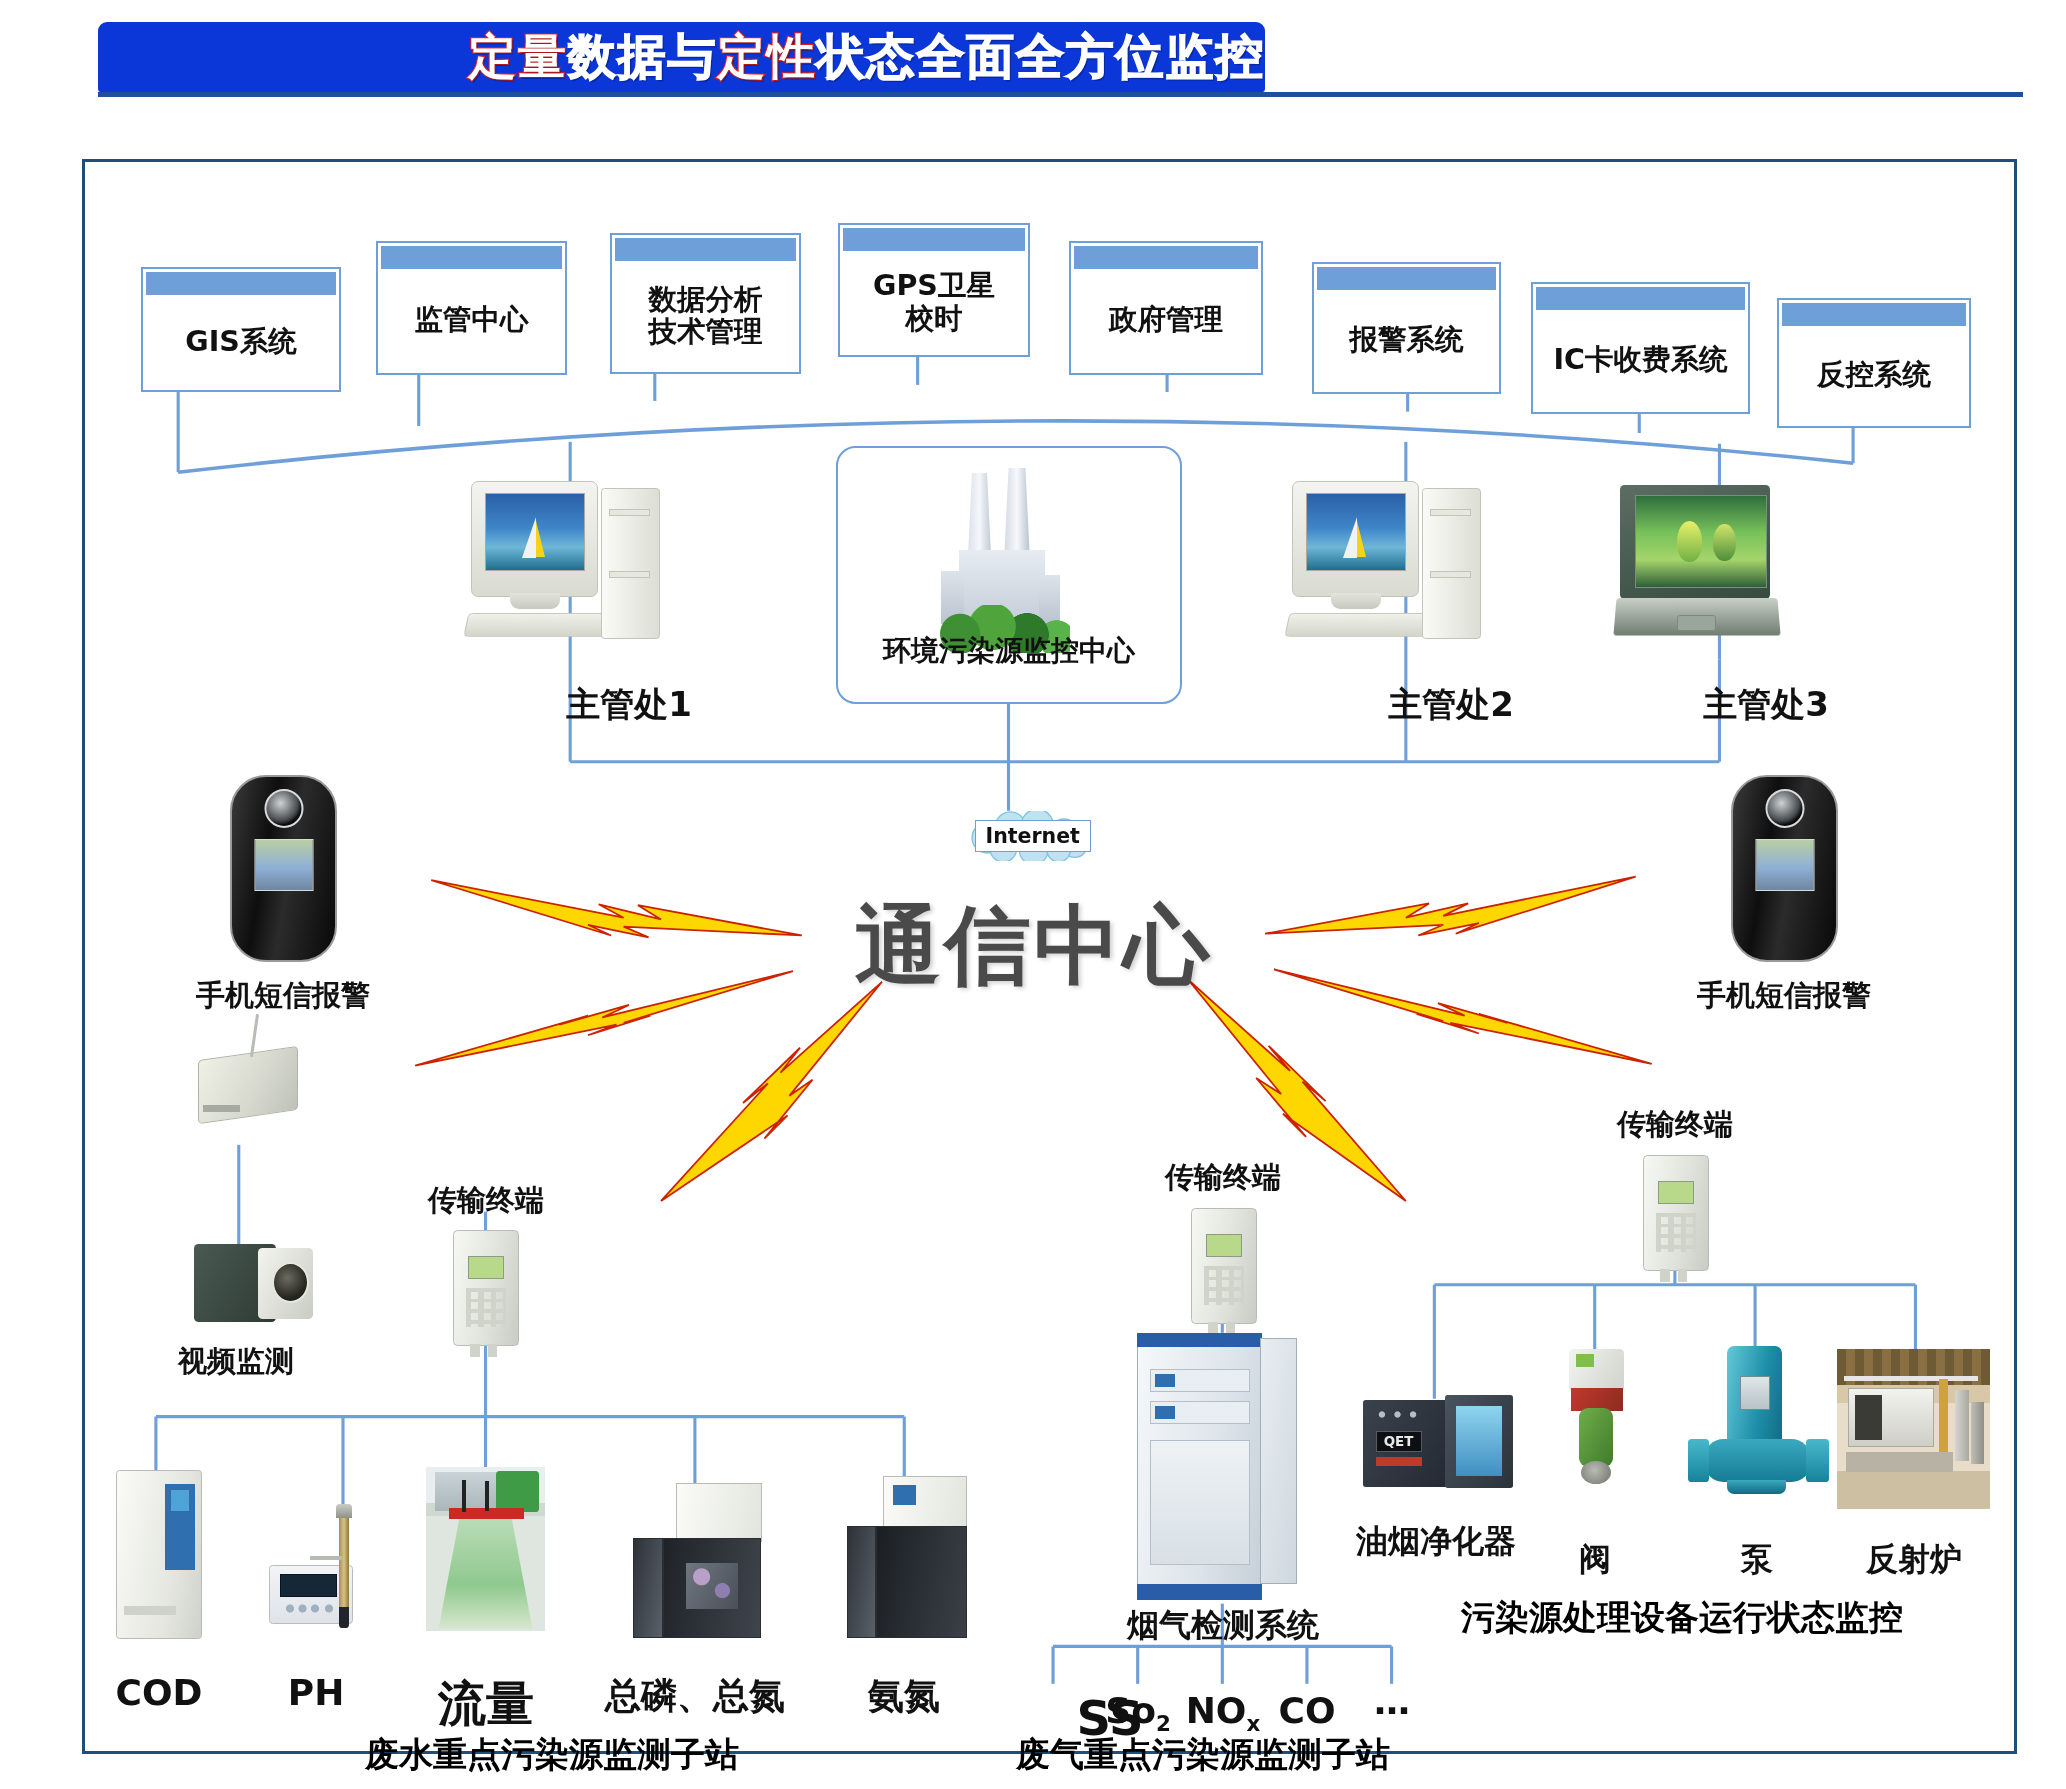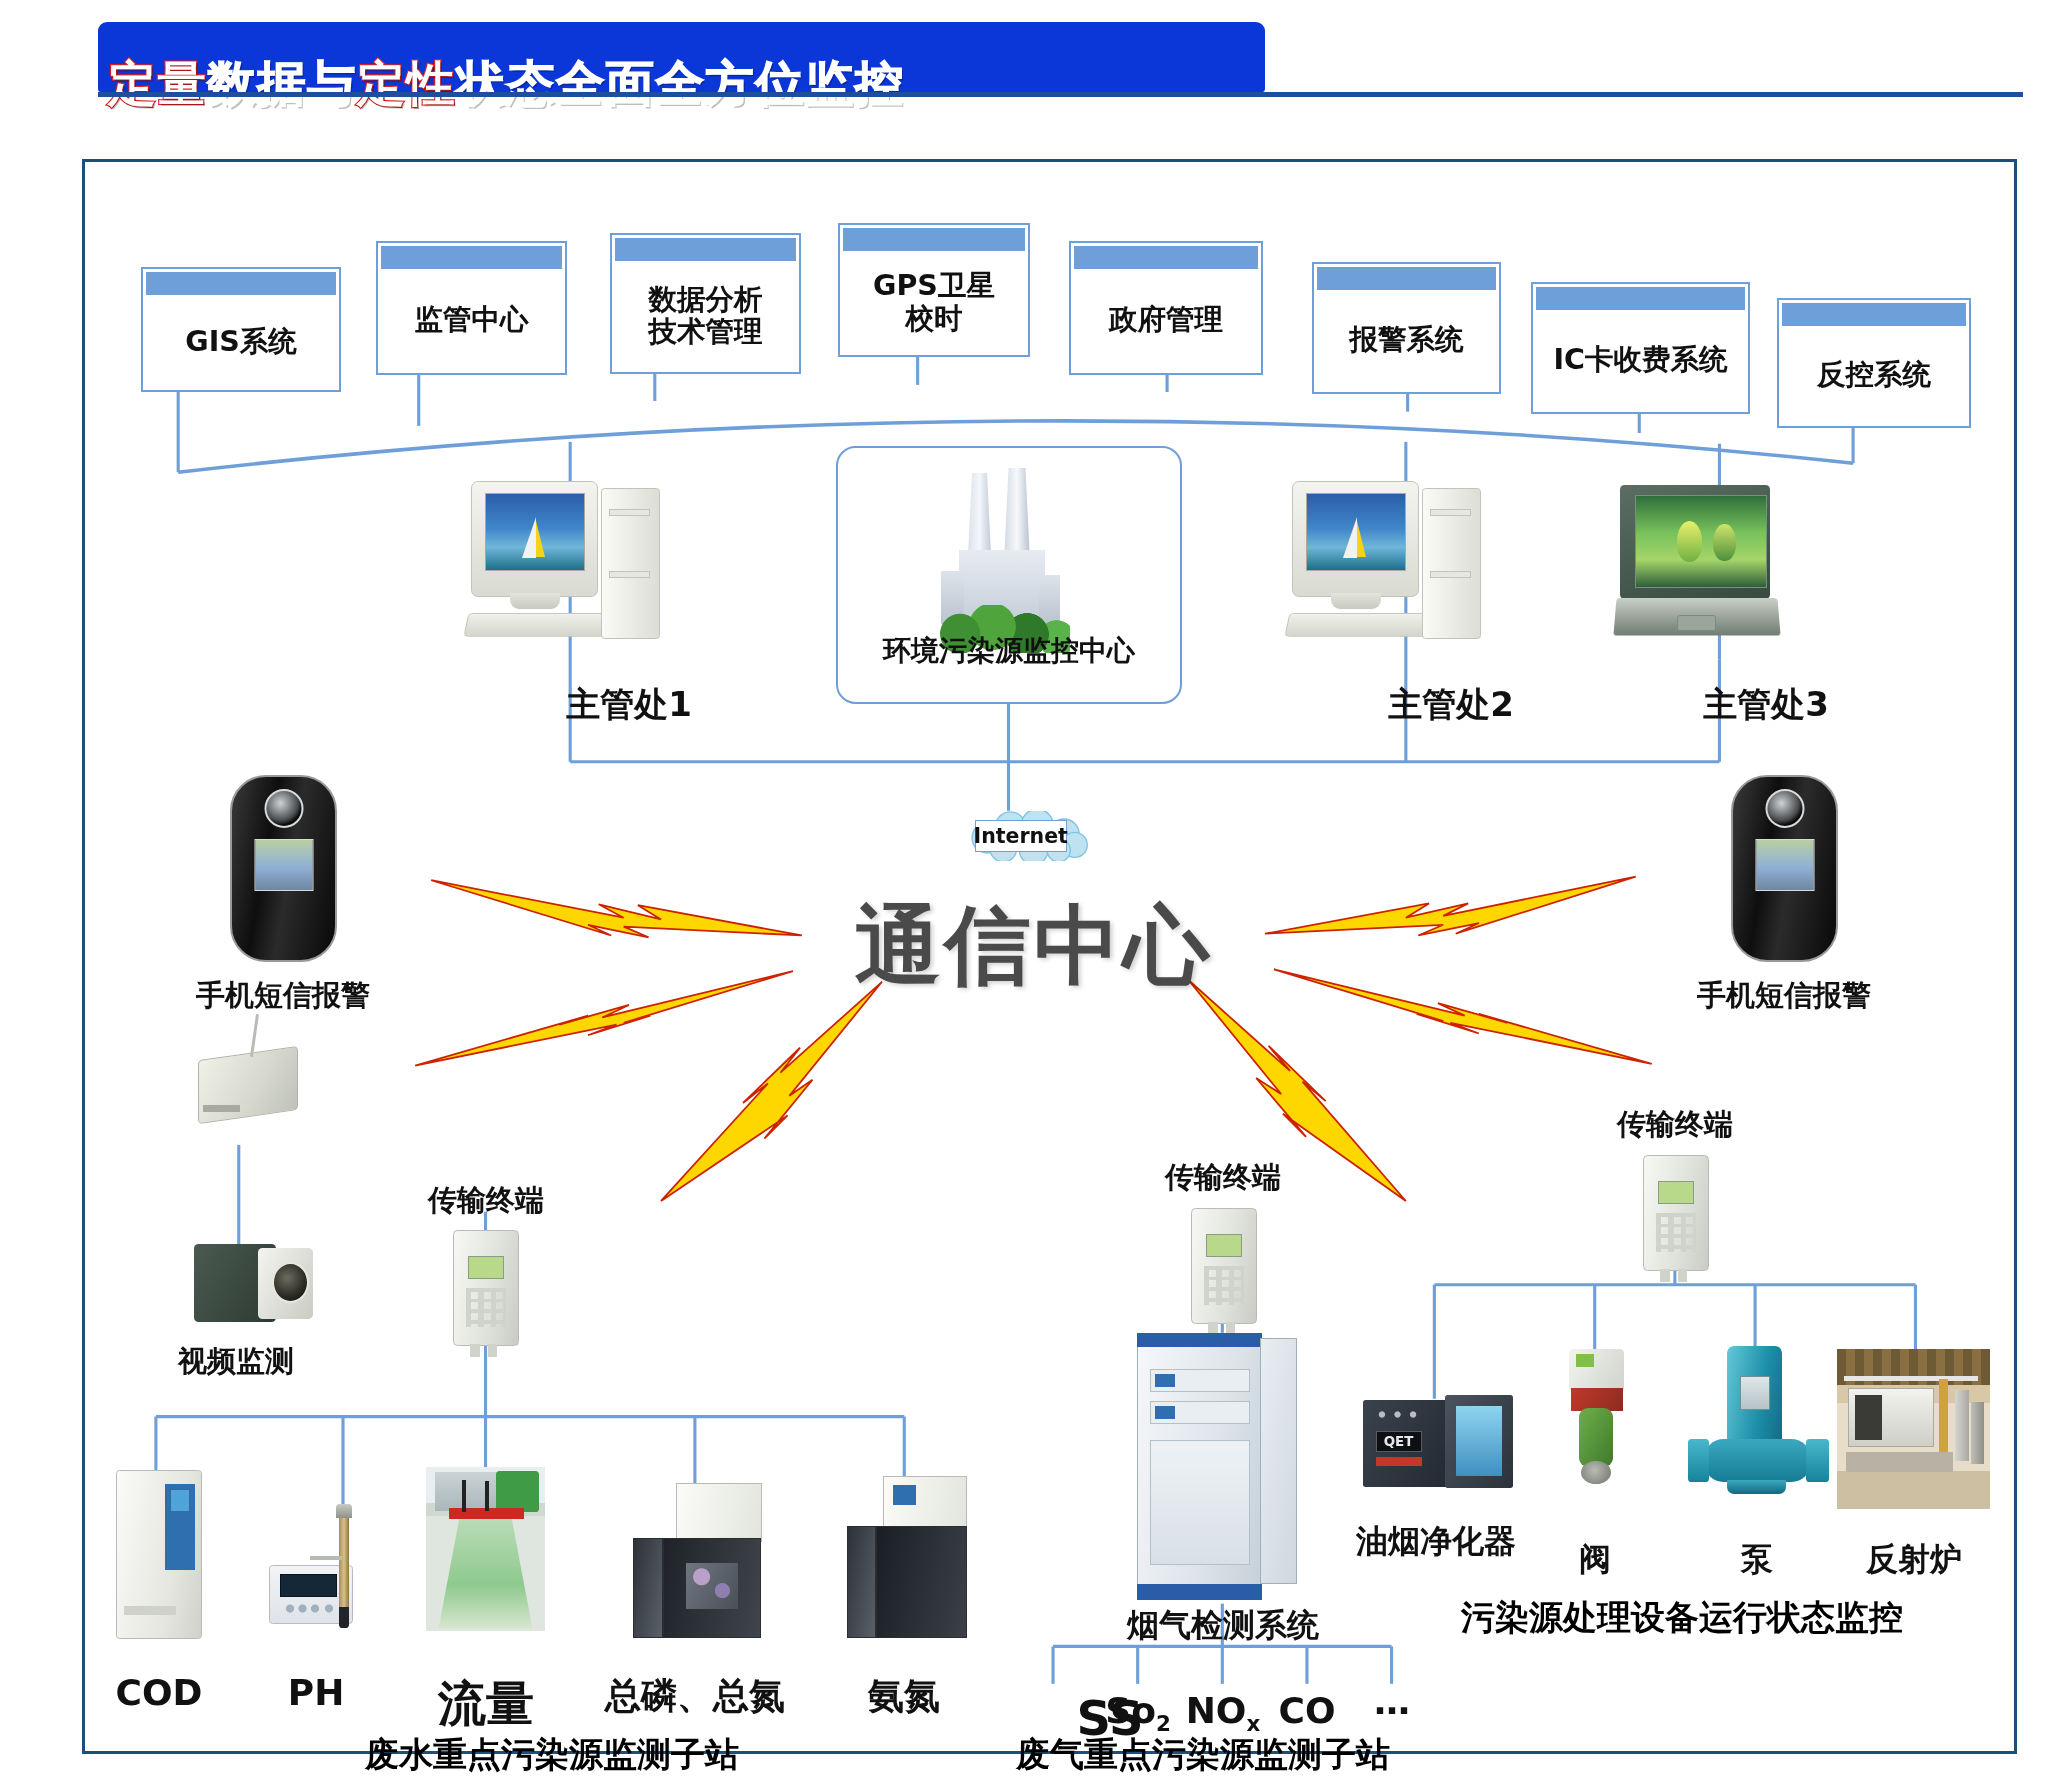--- a/index.html
+++ b/index.html
@@ -16,32 +16,31 @@
   .title-banner {
     position: absolute;
     left: 98px; top: 22px;
     width: 1167px; height: 70px;
     background: #0b36d8;
     border-radius: 9px 9px 3.6px 3.6px;
     box-shadow: 0 1.8px 0 rgba(0,0,0,0.08);
   }
   .title-banner .title-text {
     position: absolute;
-    left: 10px; right: 0; top: 50%;
+    left: 0; right: 0; top: 50%;
     transform: translateY(-50%);
-    text-align: left;
+    text-align: right;
     font-size: 48px;
     font-weight: bold;
     letter-spacing: 1.8px;
     color: #ffffff;
     -webkit-text-stroke: 1.3px #ffffff;
     text-shadow: 1.8px 1.8px 0 rgba(0,0,0,0.25);
     white-space: nowrap;
     font-family: "DejaVu Sans", "Liberation Sans", sans-serif;
-    margin-top: 27px;
   }
   .title-banner .title-red {
     color: #ffffff;
     -webkit-text-stroke: 2.2px #e02020;
     paint-order: stroke fill;
   }
   .title-rule {
     position: absolute;
     left: 98px; top: 92px; width: 1925px; height: 4.5px;
     background: #1f4e9c;
@@ -118,21 +117,21 @@
   }
 
   
   .net-cloud {
     position: absolute;
     left: 964px; top: 811px;
     width: 134px; height: 50px;
   }
   .net-cloud .cloud-label {
     position: absolute;
-    left: 10.7px; top: 9px; width: 92px; height: 32px;
+    left: 10.7px; top: 9px; width: 116px; height: 32px;
     border: 1.8px solid #6f9fd8;
     background: #ffffff;
     display: flex; align-items: center; justify-content: center;
     font-size: 20.5px; font-weight: bold; color: #111;
   }
 
   
   svg.lines { position: absolute; inset: 0; width: 2066px; height: 1789px; pointer-events: none; }
 
   

